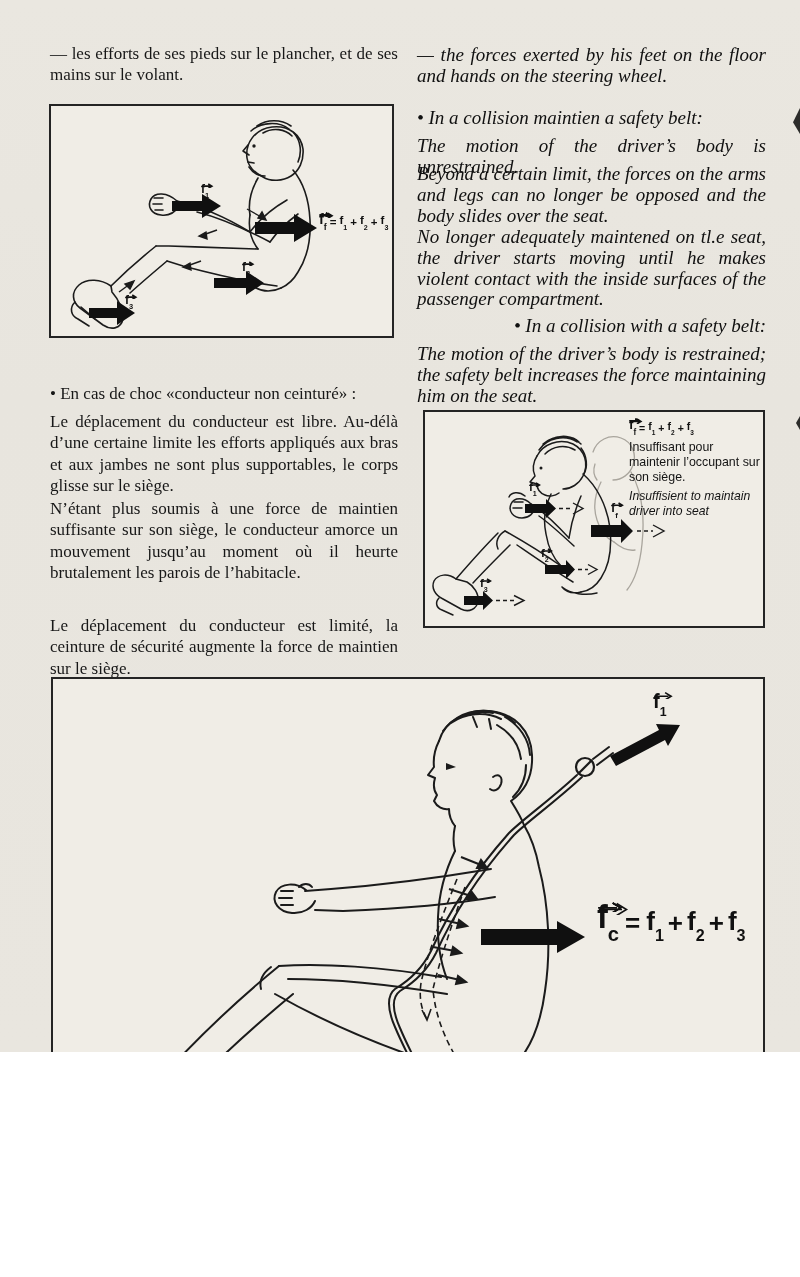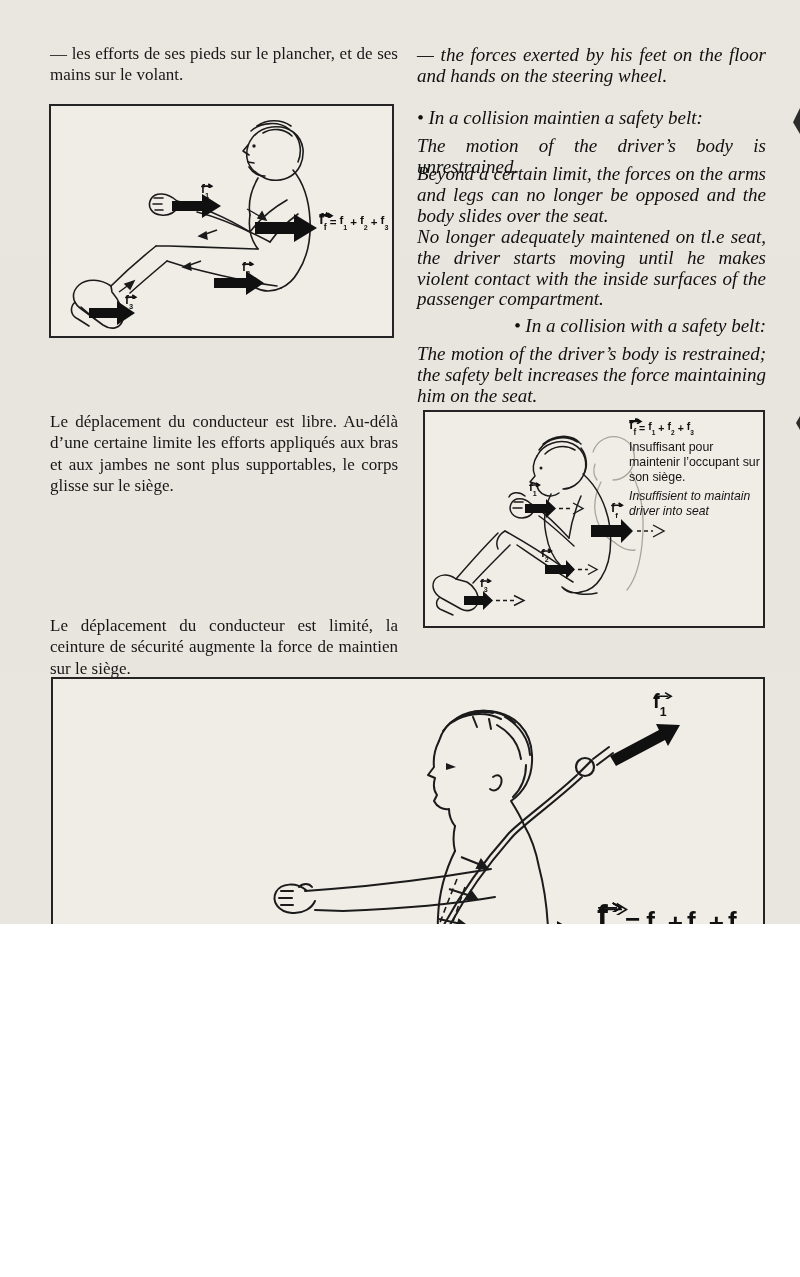--- a/index.html
+++ b/index.html
@@ -1,17 +1,17 @@
 <!DOCTYPE html>
 <html><head>
 <meta charset="utf-8">
 <style>
   html,body{margin:0;padding:0;}
   .page{
-    position:relative;width:800px;height:924px;overflow:hidden;
+    position:relative;width:800px;height:1052px;overflow:hidden;
     background:linear-gradient(180deg,#eae7e0 0%,#e8e5de 38%,#e9e6df 100%);
     font-family:"Liberation Serif",serif;color:#171717;
   }
   
   .tb{position:absolute;text-align:justify;}
   .fr{left:50px;width:348px;font-size:17px;line-height:21.4px;}
   .en{left:417px;width:349px;font-size:19px;line-height:20.8px;font-style:italic;color:#101010;}
   .bullet{text-align:left;}
   
   .fig{position:absolute;border:2px solid #242424;background:#f0ede6;box-sizing:border-box;}
@@ -153,21 +153,23 @@
       <span class="fop">+</span>
       <span class="fterm">
           <svg class="arr" viewBox="0 0 20 8" preserveAspectRatio="none">
             <path d="M1 5 H14 M11 1.5 L16.5 5 L11 8.5" stroke="#111" stroke-width="1.6" fill="none" vector-effect="non-scaling-stroke"></path>
           </svg>
           <span class="t"><span>f</span><sub>3</sub></span>
         </span>
     </div>
   </div>
 
+  <p class="tb fr bullet" style="top:366px;">• En cas de choc «conducteur non ceinturé» :</p>
   <p class="tb fr" style="top:394px;">Le déplacement du conducteur est libre. Au-délà d’une certaine limite les efforts appliqués aux bras et aux jambes ne sont plus supportables, le corps glisse sur le siège.</p>
+  <p class="tb fr" style="top:481px;">N’étant plus soumis à une force de maintien suffisante sur son siège, le conducteur amorce un mouvement jusqu’au moment où il heurte brutalement les parois de l’habitacle.</p>
   <p class="tb fr" style="top:598px;">Le déplacement du conducteur est limité, la ceinture de sécurité augmente la force de maintien sur le siège.</p>
 
   <div class="fig" style="left:423px;top:410px;width:342px;height:218px;">
     <svg width="338" height="214" viewBox="0 0 338 214">
 
       <g class="ghost" stroke-width="1.3">
         <path d="M 168 40 C 172 28 184 22 196 26 C 207 30 212 42 208 53 C 205 62 197 68 188 68"></path>
         <path d="M 170 52 C 168 58 169 64 172 68"></path>
         <path d="M 206 60 C 216 78 220 104 217 132 C 215 152 210 168 202 178"></path>
         <path d="M 176 70 C 170 82 168 96 172 108 C 175 118 181 126 189 130"></path>

